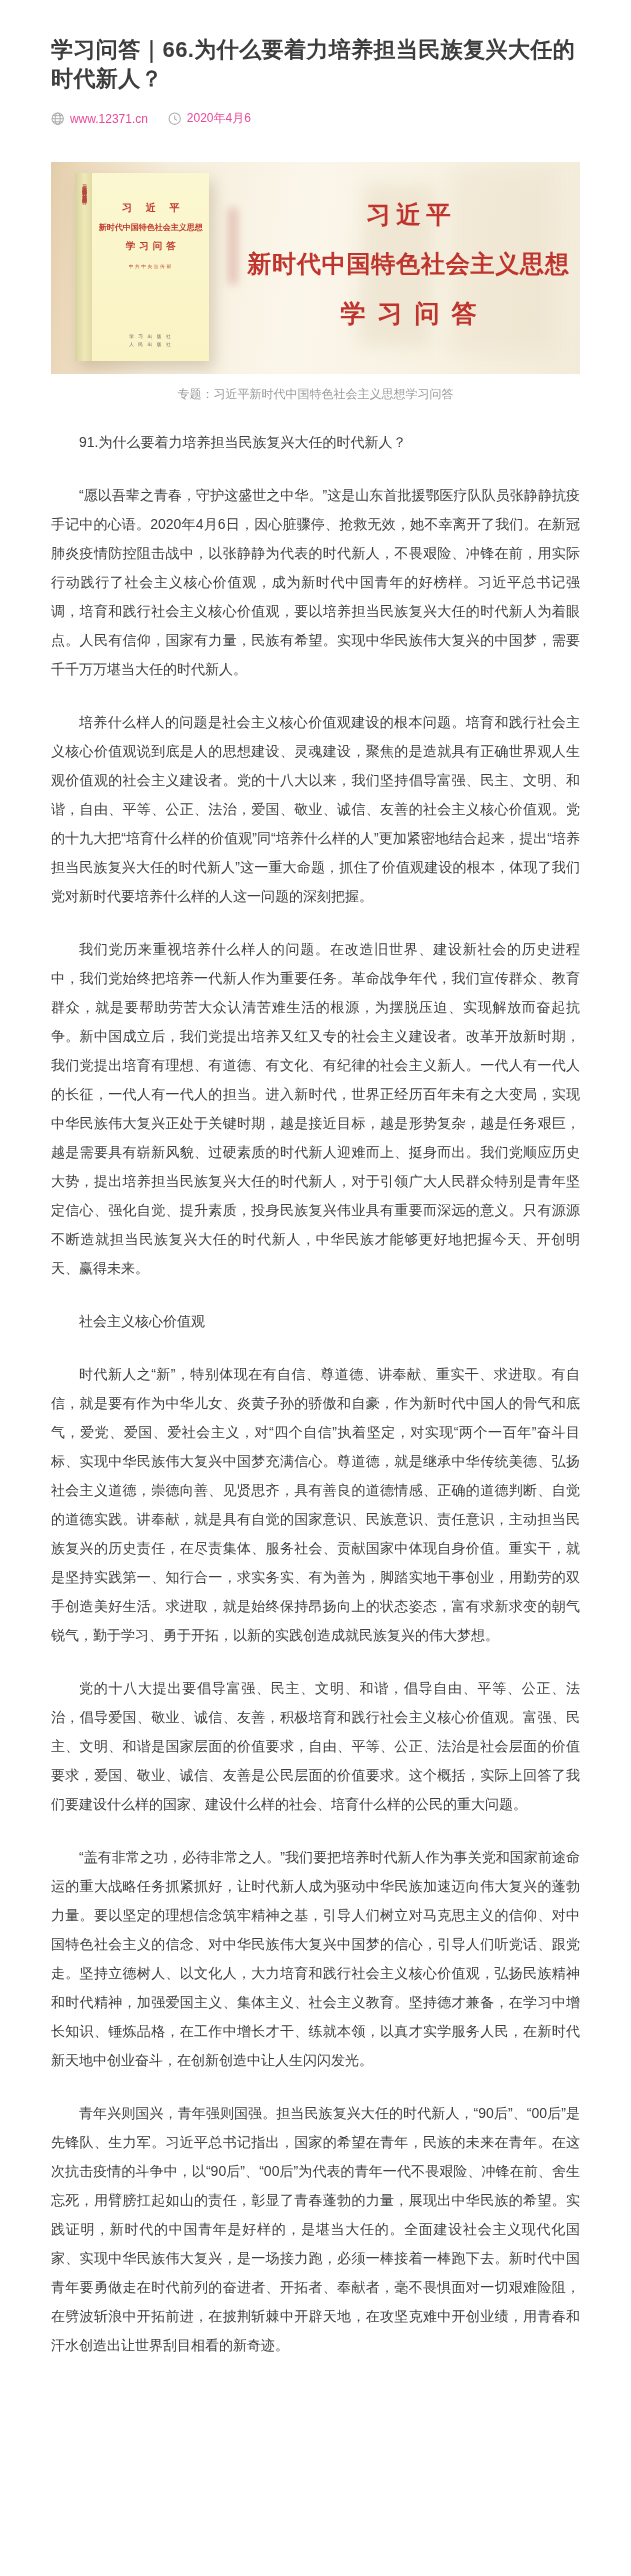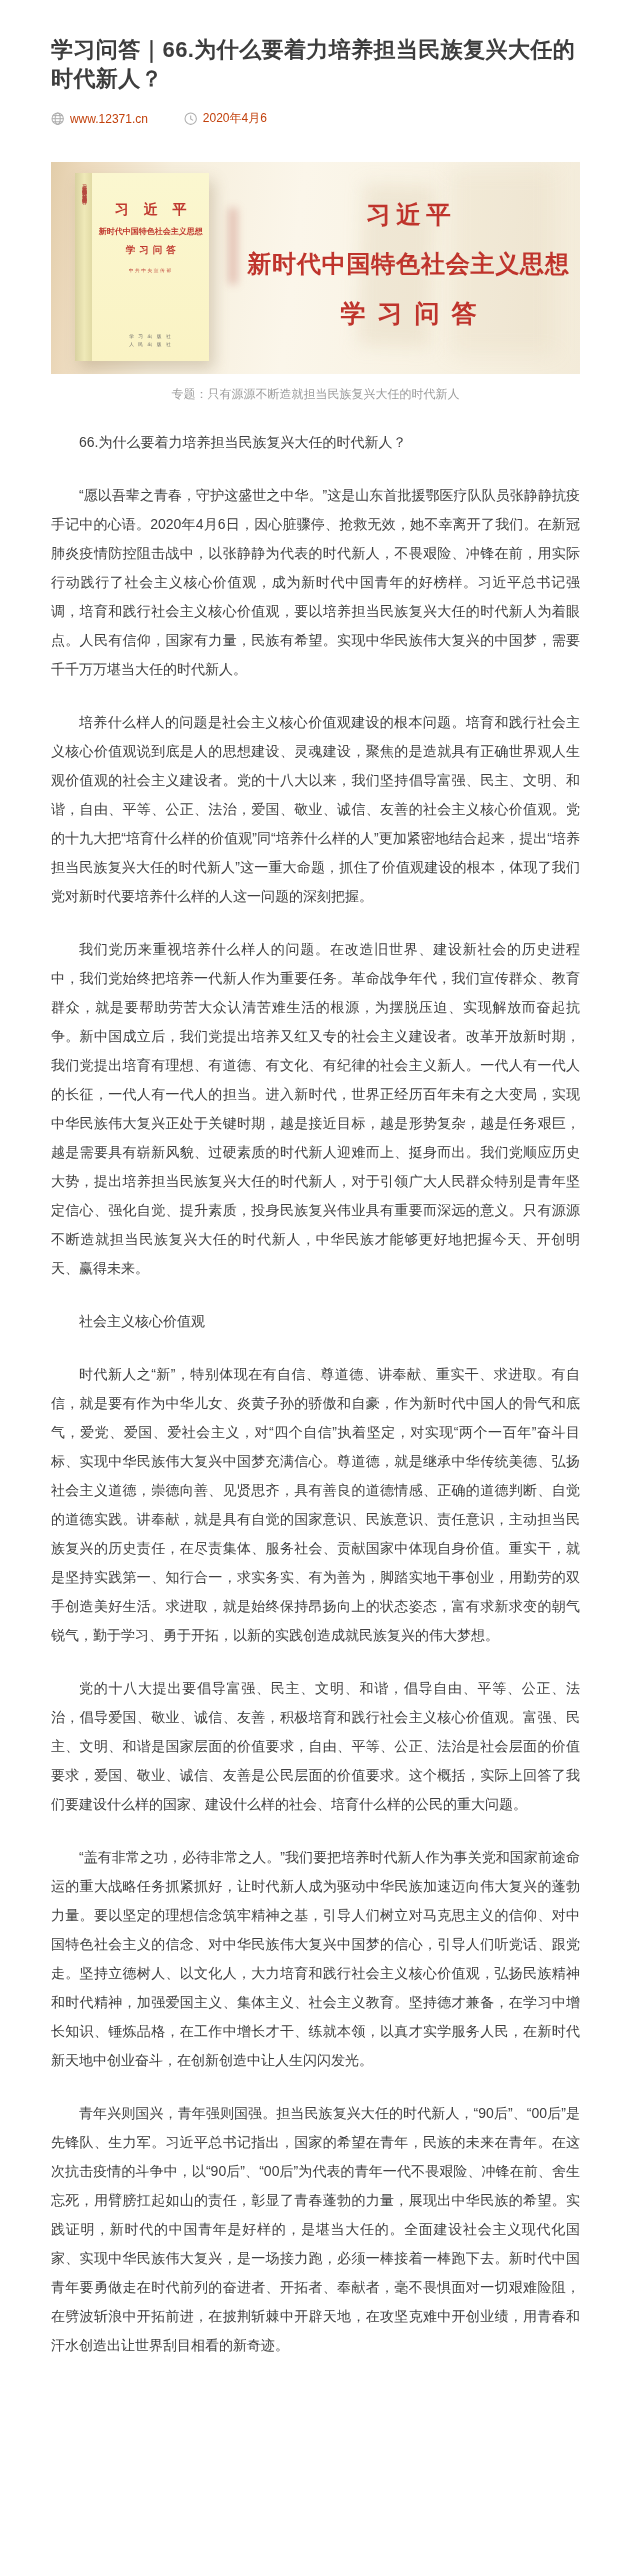--- a/index.html
+++ b/index.html
@@ -11,22 +11,22 @@
   .page { width:531px; height:2576px; background:#ffffff; }
   .content { width:529px; margin-left:51px; }
 
   .title {
     margin:0; padding-top:35px;
     font-size:22px; line-height:29px; font-weight:bold;
     color:#3d3d3d; letter-spacing:0.4px;
   }
 
   .meta {
-    margin-top:17.4px; display:flex; align-items:center; gap:36px;
-    color:#c2410c; font-size:12px;
+    margin-top:17.4px; display:flex; align-items:center; gap:20px;
+    color:#ec4899; font-size:12px;
   }
   .meta-item { display:flex; align-items:center; gap:5.5px; }
   .meta-item svg { display:block; }
 
   .banner {
     position:relative; margin-top:35px;
     width:529px; height:212px; overflow:hidden;
     background:linear-gradient(97deg,#e2cdaa 0%,#ecd9bc 6%,#f6eedc 22%,#fbf6ea 46%,#f8f2e3 74%,#f3ebd9 100%);
   }
   .ghost1 {
@@ -52,21 +52,21 @@
   }
   .spine-text {
     writing-mode:vertical-rl; font-size:4.7px; letter-spacing:0.8px;
     color:#b5493f; padding-top:8px; font-weight:bold;
   }
   .book-cover {
     flex:1; position:relative; text-align:center;
     background:linear-gradient(180deg,#fbf7d0,#faf3c4);
     padding-top:28px; box-sizing:border-box;
   }
-  .bc-author { color:#c03a30; font-weight:bold; font-size:14px; letter-spacing:5.5px; text-indent:5.5px; }
+  .bc-author { color:#c03a30; font-weight:bold; font-size:10px; letter-spacing:5.5px; text-indent:5.5px; }
   .bc-title  { color:#c03a30; font-weight:bold; font-size:8px; margin-top:7px; }
   .bc-sub    { color:#c03a30; font-weight:bold; font-size:9.5px; letter-spacing:4px; text-indent:4px; margin-top:7px; }
   .bc-editor { color:#c0463c; font-size:4.7px; letter-spacing:1.6px; margin-top:9.5px; }
   .bc-pub {
     position:absolute; bottom:12.6px; left:0; width:100%;
     font-size:4.7px; color:#666; line-height:8px; letter-spacing:1.6px;
   }
 
   .banner-headline {
     position:absolute; left:188px; right:2px; top:36px;
@@ -141,25 +141,25 @@
         </div>
       </div>
 
       <div class="banner-headline">
         <div class="bh1">习近平</div>
         <div class="bh2">新时代中国特色社会主义思想</div>
         <div class="bh3">学习问答</div>
       </div>
     </div>
 
-    <div class="caption">专题：只有源源不断造就担当民族复兴大任的时代新人</div>
+    <div class="caption">专题：习近平新时代中国特色社会主义思想学习问答</div>
 
     <div class="article">
 
-        <p>66.为什么要着力培养担当民族复兴大任的时代新人？</p>
+        <p>91.为什么要着力培养担当民族复兴大任的时代新人？</p>
         <p>“愿以吾辈之青春，守护这盛世之中华。”这是山东首批援鄂医疗队队员张静静抗疫手记中的心语。2020年4月6日，因心脏骤停、抢救无效，她不幸离开了我们。在新冠肺炎疫情防控阻击战中，以张静静为代表的时代新人，不畏艰险、冲锋在前，用实际行动践行了社会主义核心价值观，成为新时代中国青年的好榜样。习近平总书记强调，培育和践行社会主义核心价值观，要以培养担当民族复兴大任的时代新人为着眼点。人民有信仰，国家有力量，民族有希望。实现中华民族伟大复兴的中国梦，需要千千万万堪当大任的时代新人。</p>
         <p>培养什么样人的问题是社会主义核心价值观建设的根本问题。培育和践行社会主义核心价值观说到底是人的思想建设、灵魂建设，聚焦的是造就具有正确世界观人生观价值观的社会主义建设者。党的十八大以来，我们坚持倡导富强、民主、文明、和谐，自由、平等、公正、法治，爱国、敬业、诚信、友善的社会主义核心价值观。党的十九大把“培育什么样的价值观”同“培养什么样的人”更加紧密地结合起来，提出“培养担当民族复兴大任的时代新人”这一重大命题，抓住了价值观建设的根本，体现了我们党对新时代要培养什么样的人这一问题的深刻把握。</p>
         <p>我们党历来重视培养什么样人的问题。在改造旧世界、建设新社会的历史进程中，我们党始终把培养一代新人作为重要任务。革命战争年代，我们宣传群众、教育群众，就是要帮助劳苦大众认清苦难生活的根源，为摆脱压迫、实现解放而奋起抗争。新中国成立后，我们党提出培养又红又专的社会主义建设者。改革开放新时期，我们党提出培育有理想、有道德、有文化、有纪律的社会主义新人。一代人有一代人的长征，一代人有一代人的担当。进入新时代，世界正经历百年未有之大变局，实现中华民族伟大复兴正处于关键时期，越是接近目标，越是形势复杂，越是任务艰巨，越是需要具有崭新风貌、过硬素质的时代新人迎难而上、挺身而出。我们党顺应历史大势，提出培养担当民族复兴大任的时代新人，对于引领广大人民群众特别是青年坚定信心、强化自觉、提升素质，投身民族复兴伟业具有重要而深远的意义。只有源源不断造就担当民族复兴大任的时代新人，中华民族才能够更好地把握今天、开创明天、赢得未来。</p>
         <p>社会主义核心价值观</p>
         <p>时代新人之“新”，特别体现在有自信、尊道德、讲奉献、重实干、求进取。有自信，就是要有作为中华儿女、炎黄子孙的骄傲和自豪，作为新时代中国人的骨气和底气，爱党、爱国、爱社会主义，对“四个自信”执着坚定，对实现“两个一百年”奋斗目标、实现中华民族伟大复兴中国梦充满信心。尊道德，就是继承中华传统美德、弘扬社会主义道德，崇德向善、见贤思齐，具有善良的道德情感、正确的道德判断、自觉的道德实践。讲奉献，就是具有自觉的国家意识、民族意识、责任意识，主动担当民族复兴的历史责任，在尽责集体、服务社会、贡献国家中体现自身价值。重实干，就是坚持实践第一、知行合一，求实务实、有为善为，脚踏实地干事创业，用勤劳的双手创造美好生活。求进取，就是始终保持昂扬向上的状态姿态，富有求新求变的朝气锐气，勤于学习、勇于开拓，以新的实践创造成就民族复兴的伟大梦想。</p>
         <p>党的十八大提出要倡导富强、民主、文明、和谐，倡导自由、平等、公正、法治，倡导爱国、敬业、诚信、友善，积极培育和践行社会主义核心价值观。富强、民主、文明、和谐是国家层面的价值要求，自由、平等、公正、法治是社会层面的价值要求，爱国、敬业、诚信、友善是公民层面的价值要求。这个概括，实际上回答了我们要建设什么样的国家、建设什么样的社会、培育什么样的公民的重大问题。</p>
         <p>“盖有非常之功，必待非常之人。”我们要把培养时代新人作为事关党和国家前途命运的重大战略任务抓紧抓好，让时代新人成为驱动中华民族加速迈向伟大复兴的蓬勃力量。要以坚定的理想信念筑牢精神之基，引导人们树立对马克思主义的信仰、对中国特色社会主义的信念、对中华民族伟大复兴中国梦的信心，引导人们听党话、跟党走。坚持立德树人、以文化人，大力培育和践行社会主义核心价值观，弘扬民族精神和时代精神，加强爱国主义、集体主义、社会主义教育。坚持德才兼备，在学习中增长知识、锤炼品格，在工作中增长才干、练就本领，以真才实学服务人民，在新时代新天地中创业奋斗，在创新创造中让人生闪闪发光。</p>
         <p>青年兴则国兴，青年强则国强。担当民族复兴大任的时代新人，“90后”、“00后”是先锋队、生力军。习近平总书记指出，国家的希望在青年，民族的未来在青年。在这次抗击疫情的斗争中，以“90后”、“00后”为代表的青年一代不畏艰险、冲锋在前、舍生忘死，用臂膀扛起如山的责任，彰显了青春蓬勃的力量，展现出中华民族的希望。实践证明，新时代的中国青年是好样的，是堪当大任的。全面建设社会主义现代化国家、实现中华民族伟大复兴，是一场接力跑，必须一棒接着一棒跑下去。新时代中国青年要勇做走在时代前列的奋进者、开拓者、奉献者，毫不畏惧面对一切艰难险阻，在劈波斩浪中开拓前进，在披荆斩棘中开辟天地，在攻坚克难中开创业绩，用青春和汗水创造出让世界刮目相看的新奇迹。</p>
       </div>
 

